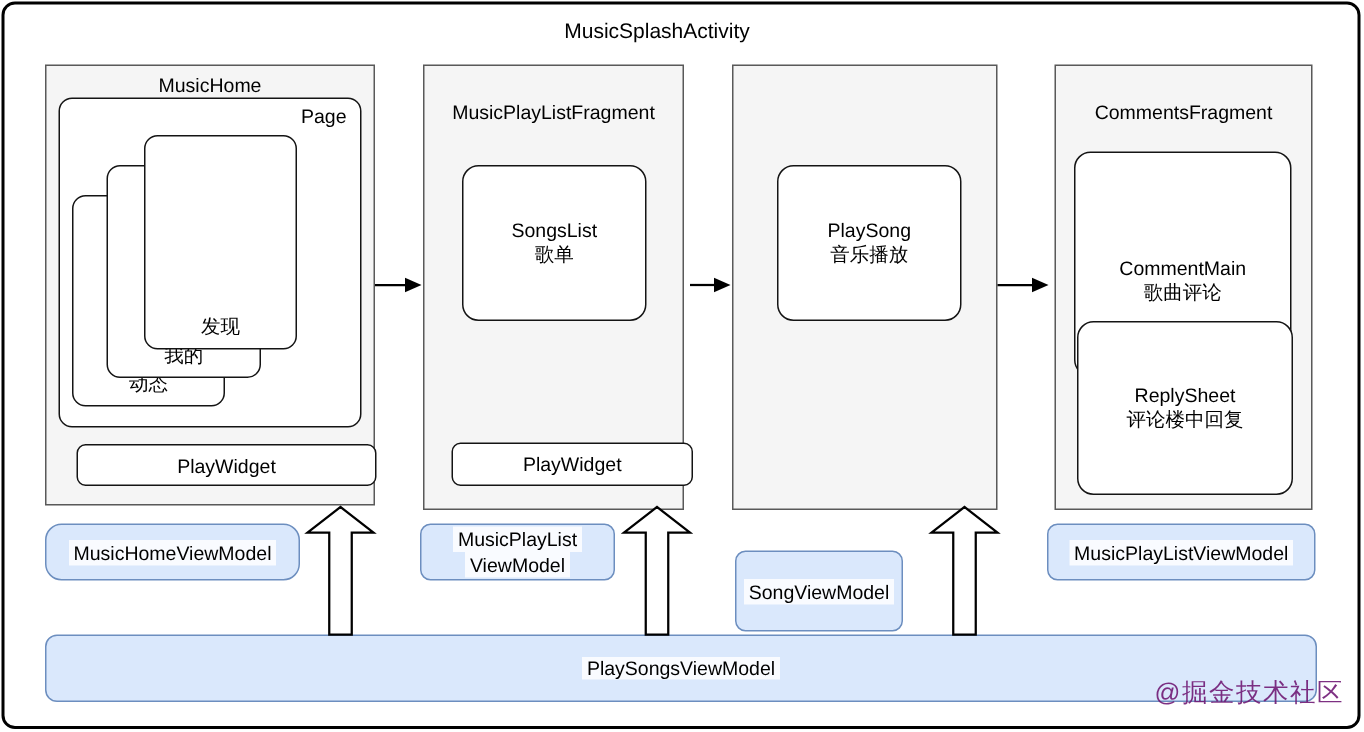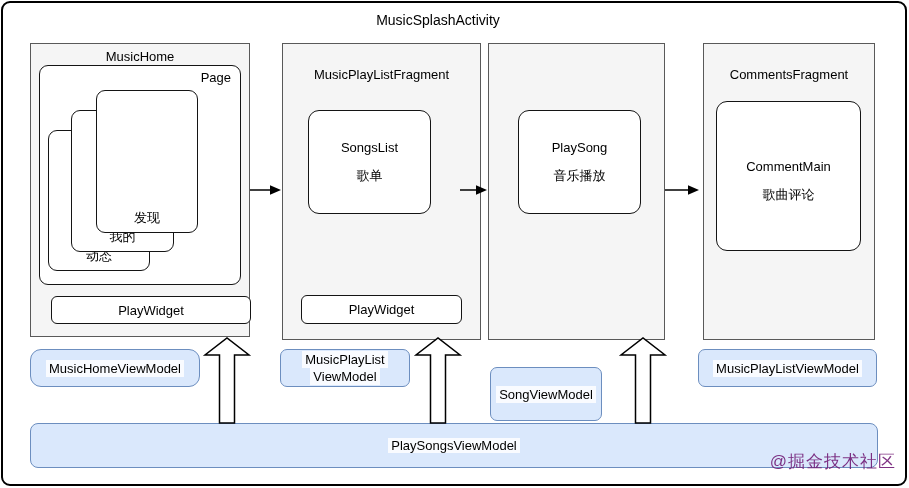--- a/index.html
+++ b/index.html
@@ -12,21 +12,21 @@
                    font-size:14px; white-space:nowrap; }
   
   .panel { position:absolute; background:#f5f5f5; border:1.5px solid #595959; }
   .panel-title { position:absolute; left:0; right:0; text-align:center; font-size:13px; white-space:nowrap; }
   
   .round-box { position:absolute; background:#ffffff; border:1.5px solid #141414; border-radius:9px; }
   .page-label { position:absolute; top:4px; right:9px; font-size:13px; }
   .card { position:absolute; background:#ffffff; border:1.5px solid #141414; border-radius:9px; }
   .card-label { position:absolute; left:0; right:0; bottom:5px; text-align:center; font-size:13px; }
   .center-2line { display:flex; flex-direction:column; align-items:center; justify-content:center;
-                  gap:12px; font-size:13px; text-align:center; }
+                  font-size:13px; text-align:center; }
   .widget { position:absolute; background:#ffffff; border:1.5px solid #141414; border-radius:6px;
             display:flex; align-items:center; justify-content:center; font-size:13px;margin-left:12px; }
   
   .vm { position:absolute; background:#dae8fc; border:1.5px solid #6c8ebf; border-radius:7px;
         display:flex; flex-direction:column; align-items:center; justify-content:center;
         font-size:13px; line-height:17px; }
   .lbl { background:rgba(255,255,255,0.82); padding:0 3px; white-space:nowrap; }
   .bigvm { position:absolute; left:30px; top:423px; width:848px; height:45px;
            background:#dae8fc; border:1.5px solid #6c8ebf; border-radius:8px;
            display:flex; align-items:center; justify-content:center; font-size:13px; }
@@ -53,21 +53,21 @@
       </div>
       <div class="card" style="left:56px; top:24px; width:102px; height:143px;">
         <div class="card-label">发现</div>
       </div>
     </div>
     <div class="widget" style="left:8px; top:252px; width:200px; height:28px;">
       <span>PlayWidget</span>
     </div>
   </div>
 
-  <div class="panel" style="left:282px; top:43px; width:199px; height:297px;">
+  <div class="panel" style="left:282px; top:43px; width:174px; height:297px;">
     <div class="panel-title" style="top:23px;">MusicPlayListFragment</div>
     <div class="round-box center-2line" style="left:25px; top:66px; width:123px; height:104px; border-radius:11px;">
       <span>SongsList</span>
       <span>歌单</span>
     </div>
     <div class="widget" style="left:6px; top:251px; width:161px; height:29px;">
       <span>PlayWidget</span>
     </div>
   </div>
 
@@ -76,20 +76,24 @@
       <span>PlaySong</span>
       <span>音乐播放</span>
     </div>
   </div>
 
   <div class="panel" style="left:703px; top:43px; width:172px; height:297px;">
     <div class="panel-title" style="top:23px;">CommentsFragment</div>
     <div class="round-box center-2line" style="left:12px; top:57px; width:145px; height:150px; border-radius:11px; justify-content:flex-end; padding-bottom:46px;">
       <span>CommentMain</span>
       <span>歌曲评论</span>
+    </div>
+    <div class="round-box center-2line" style="left:14px; top:170px; width:144px; height:116px; border-radius:11px;">
+      <span>ReplySheet</span>
+      <span>评论楼中回复</span>
     </div>
   </div>
 
   <div class="vm" style="left:30px; top:349px; width:170px; height:38px;border-radius:11px;">
     <span class="lbl">MusicHomeViewModel</span>
   </div>
   <div class="vm" style="left:280px; top:349px; width:130px; height:38px;">
     <span class="lbl">MusicPlayList</span>
     <span class="lbl">ViewModel</span>
   </div>

